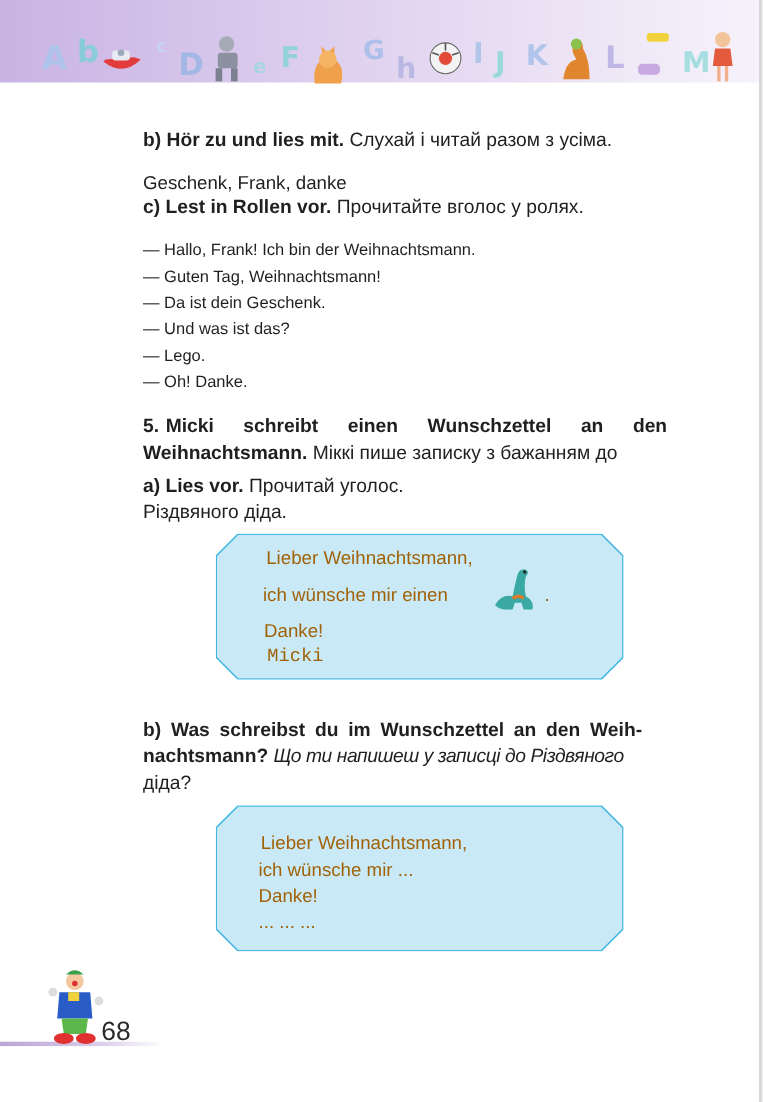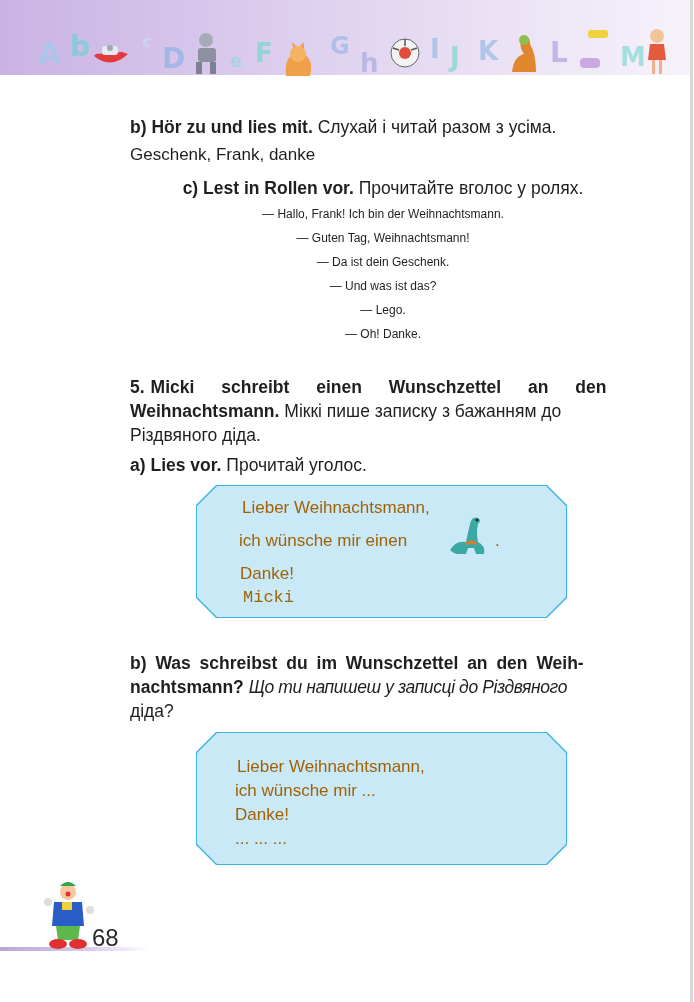--- a/index.html
+++ b/index.html
@@ -101,54 +101,54 @@
 </div>
 
 <div class="right-edge"></div>
 
 <div class="text-block" style="top:115px;">
   <div class="line">
     <span class="b">b)</span>
     <span class="b">Hör zu und lies mit.</span>
     <span>Слухай і читай разом з  усіма.</span>
   </div>
-  <div class="line" style="margin-top:4px;font-size:17px;">Geschenk, Frank, danke</div>
+  <div class="line" style="margin-top:16px;font-size:17px;">Geschenk, Frank, danke</div>
 </div>
 
-<div class="text-block" style="top:176px;text-align:center;">
+<div class="text-block" style="top:176px;">
   <div class="line">
     <span class="b">c)</span>
     <span class="b">Lest in Rollen vor.</span>
     <span>Прочитайте вголос у ролях.</span>
   </div>
-  <div class="dialog" style="margin-top:2px;font-size:12px;">
+  <div class="dialog" style="margin-top:16px;font-size:15px;">
     <div class="line">— Hallo, Frank! Ich bin der Weihnachtsmann.</div>
     <div class="line">— Guten Tag, Weihnachtsmann!</div>
     <div class="line">— Da ist dein Geschenk.</div>
     <div class="line">— Und was ist das?</div>
     <div class="line">— Lego.</div>
     <div class="line">— Oh! Danke.</div>
   </div>
 </div>
 
 <div class="text-block" style="top:375px;">
   <div class="line b" style="display:flex;justify-content:space-between;">
     <span>5.</span>
     <span style="flex:1;margin-left:6px;word-spacing:22px;">Micki schreibt einen Wunschzettel an den</span>
   </div>
   <div class="line">
     <span class="b">Weihnachtsmann.</span>
     <span>Міккі пише записку з бажанням до</span>
   </div>
-  <div class="line">Різдвяного діда.</div>
   <div class="line" style="margin-top:6px;">
     <span class="b">a)</span>
     <span class="b">Lies vor.</span>
     <span>Прочитай уголос.</span>
   </div>
+  <div class="line">Різдвяного діда.</div>
 </div>
 
 <div class="note-border" style="top:485px;"></div>
 <div class="note-box" style="top:486px;"></div>
 <div class="note-text" style="left:242px;top:498px;">Lieber Weihnachtsmann,</div>
 <div class="note-text" style="left:239px;top:531px;">ich wünsche mir einen</div>
 <svg style="position:absolute;left:446px;top:512px;" width="46" height="46">
   <path d="M4 38 Q10 28 20 30 Q22 20 24 12 Q26 4 32 6 Q36 8 32 12 Q30 20 32 30 Q40 34 38 42 L30 42 L28 36 L22 36 L20 42 L12 42 Q8 42 4 38 Z" fill="#3aa9a3"></path>
   <path d="M20 32 Q26 28 30 32" stroke="#e07a2a" stroke-width="3" fill="none"></path>
   <circle cx="31" cy="8" r="1.5" fill="#222"></circle>

